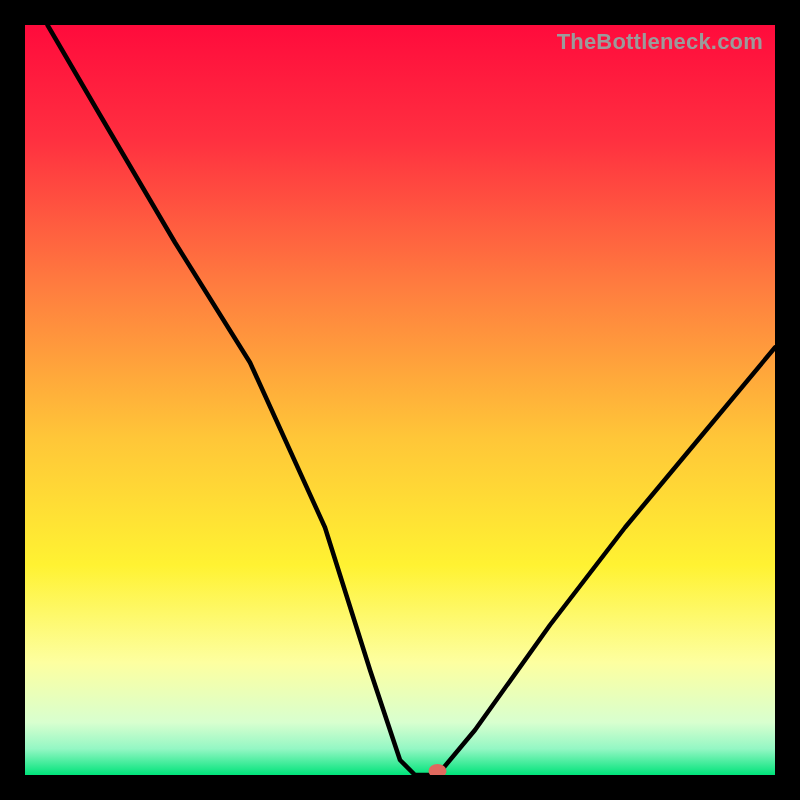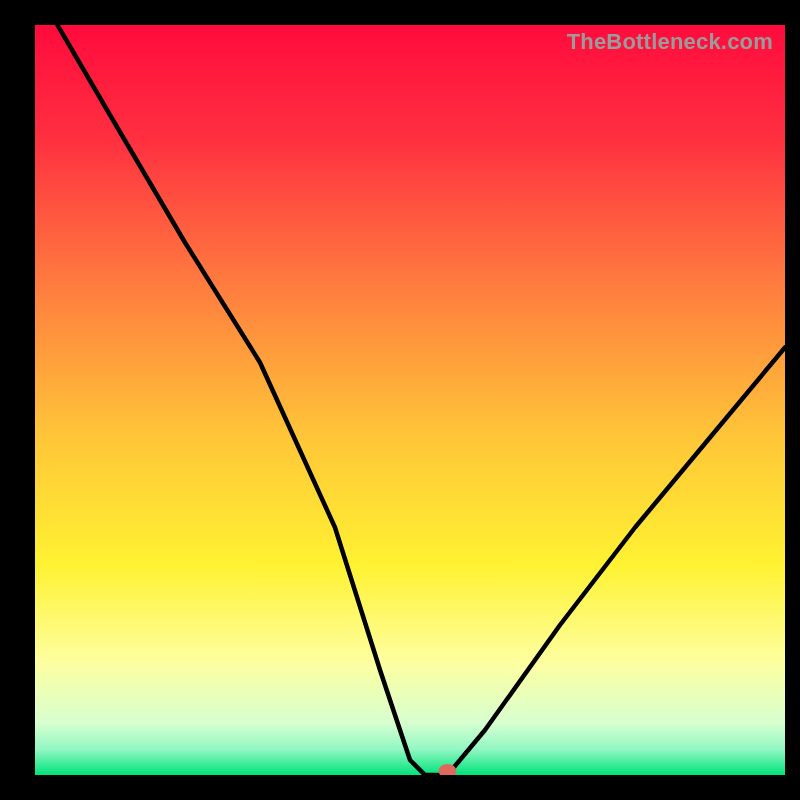--- a/index.html
+++ b/index.html
@@ -6,21 +6,21 @@
     margin: 0;
     padding: 0;
     width: 800px;
     height: 800px;
     background: #000000;
     overflow: hidden;
     font-family: Arial, Helvetica, sans-serif;
   }
   .frame {
     position: absolute;
-    left: 35px;
+    left: 25px;
     top: 25px;
     width: 750px;
     height: 572px;
     background: #701a75;
   }
   .watermark {
     position: absolute;
     top: 4px;
     right: 12px;
     font-size: 22px;

